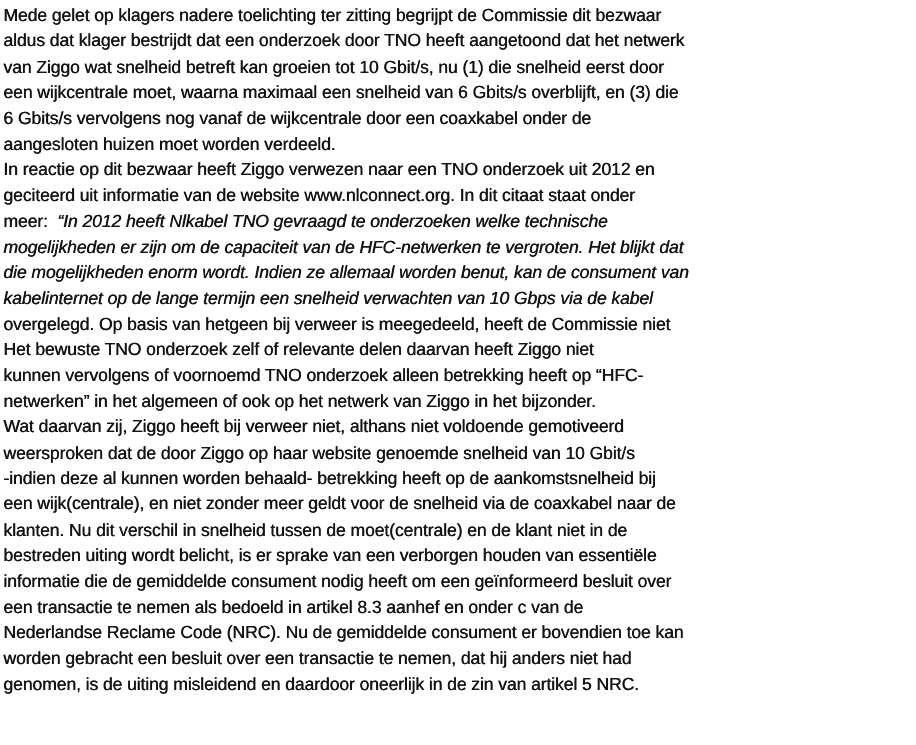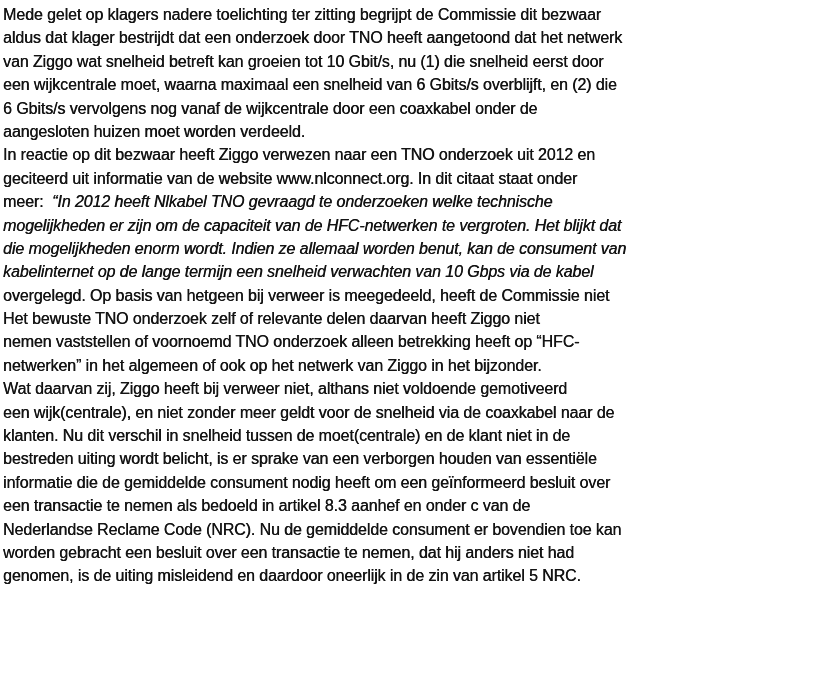--- a/index.html
+++ b/index.html
@@ -35,34 +35,36 @@
   }
 </style>
 </head>
 <body>
 
 <div class="page">
   <div>
       <div class="line"><span>Mede gelet op klagers nadere toelichting ter zitting begrijpt de Commissie dit bezwaar</span></div>
       <div class="line"><span>aldus dat klager bestrijdt dat een onderzoek door TNO heeft aangetoond dat het netwerk</span></div>
       <div class="line"><span>van Ziggo wat snelheid betreft kan groeien tot 10 Gbit/s, nu (1) die snelheid eerst door</span></div>
-      <div class="line"><span>een wijkcentrale moet, waarna maximaal een snelheid van 6 Gbits/s overblijft, en (2) die</span></div>
+      <div class="line"><span>een wijkcentrale moet, waarna maximaal een snelheid van 6 Gbits/s overblijft, en (3) die</span></div>
       <div class="line"><span>6 Gbits/s vervolgens nog vanaf de wijkcentrale door een coaxkabel onder de</span></div>
       <div class="line"><span>aangesloten huizen moet worden verdeeld.</span></div>
       <div class="line"><span>In reactie op dit bezwaar heeft Ziggo verwezen naar een TNO onderzoek uit 2012 en</span></div>
       <div class="line"><span>geciteerd uit informatie van de website www.nlconnect.org. In dit citaat staat onder</span></div>
       <div class="line"><span>meer:  </span><span class="italic">“In 2012 heeft Nlkabel TNO gevraagd te onderzoeken welke technische</span></div>
       <div class="line"><span class="italic">mogelijkheden er zijn om de capaciteit van de HFC-netwerken te vergroten. Het blijkt dat</span></div>
       <div class="line"><span class="italic">die mogelijkheden enorm wordt. Indien ze allemaal worden benut, kan de consument van</span></div>
       <div class="line"><span class="italic">kabelinternet op de lange termijn een snelheid verwachten van 10 Gbps via de kabel</span></div>
       <div class="line"><span>overgelegd. Op basis van hetgeen bij verweer is meegedeeld, heeft de Commissie niet</span></div>
       <div class="line"><span>Het bewuste TNO onderzoek zelf of relevante delen daarvan heeft Ziggo niet</span></div>
-      <div class="line"><span>nemen vaststellen of voornoemd TNO onderzoek alleen betrekking heeft op “HFC-</span></div>
+      <div class="line"><span>kunnen vervolgens of voornoemd TNO onderzoek alleen betrekking heeft op “HFC-</span></div>
       <div class="line"><span>netwerken” in het algemeen of ook op het netwerk van Ziggo in het bijzonder.</span></div>
       <div class="line"><span>Wat daarvan zij, Ziggo heeft bij verweer niet, althans niet voldoende gemotiveerd</span></div>
+      <div class="line"><span>weersproken dat de door Ziggo op haar website genoemde snelheid van 10 Gbit/s</span></div>
+      <div class="line"><span>-indien deze al kunnen worden behaald- betrekking heeft op de aankomstsnelheid bij</span></div>
       <div class="line"><span>een wijk(centrale), en niet zonder meer geldt voor de snelheid via de coaxkabel naar de</span></div>
       <div class="line"><span>klanten. Nu dit verschil in snelheid tussen de moet(centrale) en de klant niet in de</span></div>
       <div class="line"><span>bestreden uiting wordt belicht, is er sprake van een verborgen houden van essentiële</span></div>
       <div class="line"><span>informatie die de gemiddelde consument nodig heeft om een geïnformeerd besluit over</span></div>
       <div class="line"><span>een transactie te nemen als bedoeld in artikel 8.3 aanhef en onder c van de</span></div>
       <div class="line"><span>Nederlandse Reclame Code (NRC). Nu de gemiddelde consument er bovendien toe kan</span></div>
       <div class="line"><span>worden gebracht een besluit over een transactie te nemen, dat hij anders niet had</span></div>
       <div class="line"><span>genomen, is de uiting misleidend en daardoor oneerlijk in de zin van artikel 5 NRC.</span></div>
     </div>
 </div>

